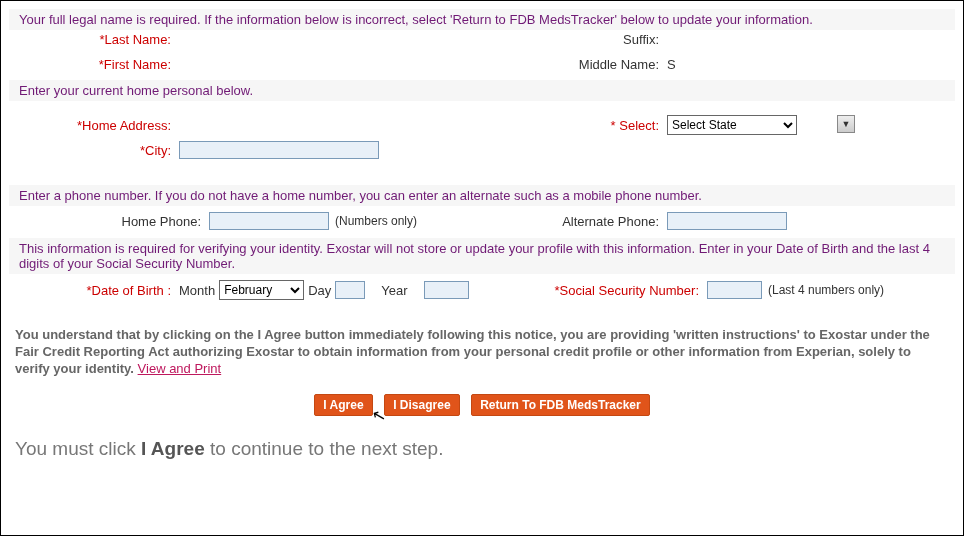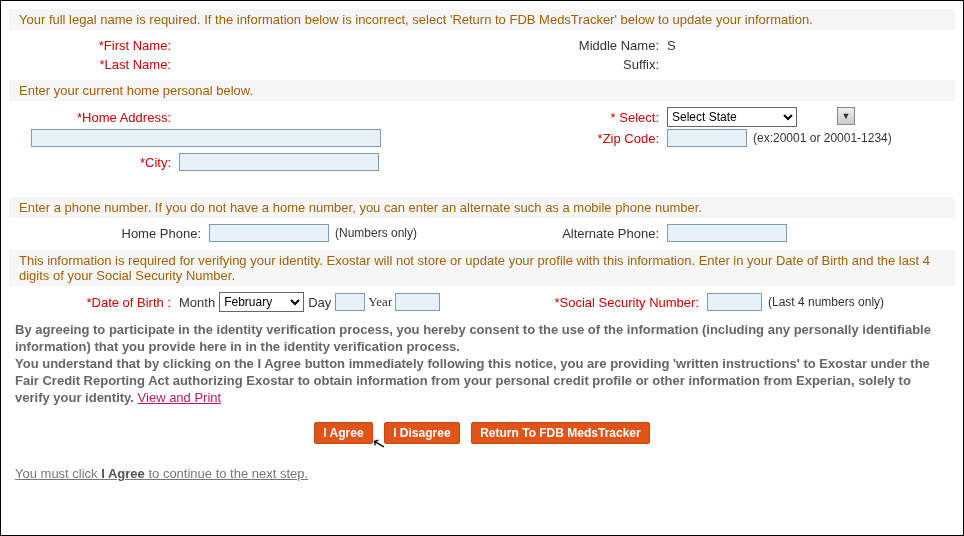--- a/index.html
+++ b/index.html
@@ -10,21 +10,21 @@
     font-size: 13px;
     color: #333;
     background: #fff;
     width: 964px;
     height: 536px;
     border: 1px solid #000;
     overflow: hidden;
   }
   .container { padding: 2px 8px 8px 8px; }
   .instruction {
-    color: #a16207;
+    color: #701a75;
     background: #f6f6f6;
     padding: 3px 10px;
     margin-top: 6px;
     font-size: 13px;
   }
   .row {
     display: flex;
     padding: 2px 0;
     align-items: center;
   }
@@ -85,23 +85,22 @@
     border: 1px solid #c44812;
     border-radius: 2px;
     padding: 3px 8px;
     font-size: 12px;
     font-weight: bold;
     cursor: pointer;
     margin: 0 4px;
   }
   .footnote {
     color: #777;
-    font-size: 13px;
+    font-size: 19px;
     padding: 4px 6px;
-    text-decoration: underline;
   }
   .footnote b { color: #555; }
   .cursor {
     position: absolute;
     left: 363px;
     top: 24px;
     font-size: 16px;
     transform: rotate(-15deg);
     color: #000;
     pointer-events: none;
@@ -119,66 +118,55 @@
     margin-left:-2px;
   }
 </style>
 </head>
 <body>
 
 <div class="container">
 
   <div class="instruction">Your full legal name is required. If the information below is incorrect, select 'Return to FDB MedsTracker' below to update your information.</div>
 
+  <div class="row">
+    <div class="col-left">
+      <div class="label"><span class="req">*Last Name:</span></div>
+    </div>
+    <div class="col-right">
+      <div class="label-r">Suffix:</div>
+    </div>
+  </div>
+
   <div class="row" style="margin-top:6px;">
     <div class="col-left">
       <div class="label"><span class="req">*First Name:</span></div>
     </div>
     <div class="col-right">
       <div class="label-r">Middle Name:</div>
       <div class="value">S</div>
     </div>
   </div>
 
-  <div class="row">
-    <div class="col-left">
-      <div class="label"><span class="req">*Last Name:</span></div>
-    </div>
-    <div class="col-right">
-      <div class="label-r">Suffix:</div>
-    </div>
-  </div>
-
   <div class="instruction">Enter your current home personal below.</div>
 
-  <div class="row" style="margin-top:4px;">
+  <div class="row" style="margin-top:12px;">
     <div class="col-left" style="flex-wrap:wrap;">
       <div class="label"><span class="req">*Home Address:</span></div>
     </div>
     <div class="col-right">
       <div class="label-r"><span class="req">* Select:</span></div>
       <span style="display:inline-flex;gap:42px;">
         <select style="width:130px;">
           <option>Select State</option>
         </select>
           <span class="sel-caret">▼</span>
       </span>
     </div>
   </div>
-  <div class="row" style="margin-top:-2px;">
-    <div class="col-left">
-      <div style="width:22px;"></div>
-      <input type="text" style="width: 350px;">
-    </div>
-    <div class="col-right">
-      <div class="label-r"><span class="req">*Zip Code:</span></div>
-      <input type="text" style="width: 80px;">
-      <span class="hint">(ex:20001 or 20001-1234)</span>
-    </div>
-  </div>
 
   <div class="row" style="margin-top:2px;">
     <div class="col-left">
       <div class="label"><span class="req">*City:</span></div>
       <input type="text" style="width: 200px;">
     </div>
     <div class="col-right"></div>
   </div>
 
   <div class="instruction" style="margin-top:24px;">Enter a phone number. If you do not have a home number, you can enter an alternate such as a mobile phone number.</div>
@@ -199,32 +187,32 @@
 
   <div class="row" style="margin-top:4px;">
     <div class="col-left">
       <div class="label"><span class="req">*Date of Birth :</span></div>
       <span class="value" style="margin-right:4px;">Month</span>
       <select style="width:85px;">
         <option>February</option>
       </select>
       <span class="value" style="margin:0 4px;">Day</span>
       <input type="text" style="width: 30px;">
-      <span class="value" style="margin:0 3px;font-family:Liberation Serif, serif;">Year</span>
+      <span class="value" style="margin:0 16px;">Year</span>
       <input type="text" style="width: 45px;">
     </div>
     <div class="col-right">
       <div class="label-r" style="width:225px;"><span class="req">*Social Security Number:</span></div>
       <input type="text" style="width: 55px;">
       <span class="hint">(Last 4 numbers only)</span>
     </div>
   </div>
 
   <div class="disclaimer">
-    <span>By agreeing to participate in the identity verification process, you hereby consent to the use of the information (including any personally identifiable information) that you provide here in in the identity verification process.</span><br>
+    <br>
     <span>You understand that by clicking on the I Agree button immediately following this notice, you are providing 'written instructions' to Exostar under the Fair Credit Reporting Act authorizing Exostar to obtain information from your personal credit profile or other information from Experian, solely to verify your identity. </span>
     <a href="#">View and Print</a>
   </div>
 
   <div class="buttons">
     <button class="btn">I Agree</button>
     <button class="btn">I Disagree</button>
     <button class="btn">Return To FDB MedsTracker</button>
     <span class="cursor">↖</span>
   </div>

